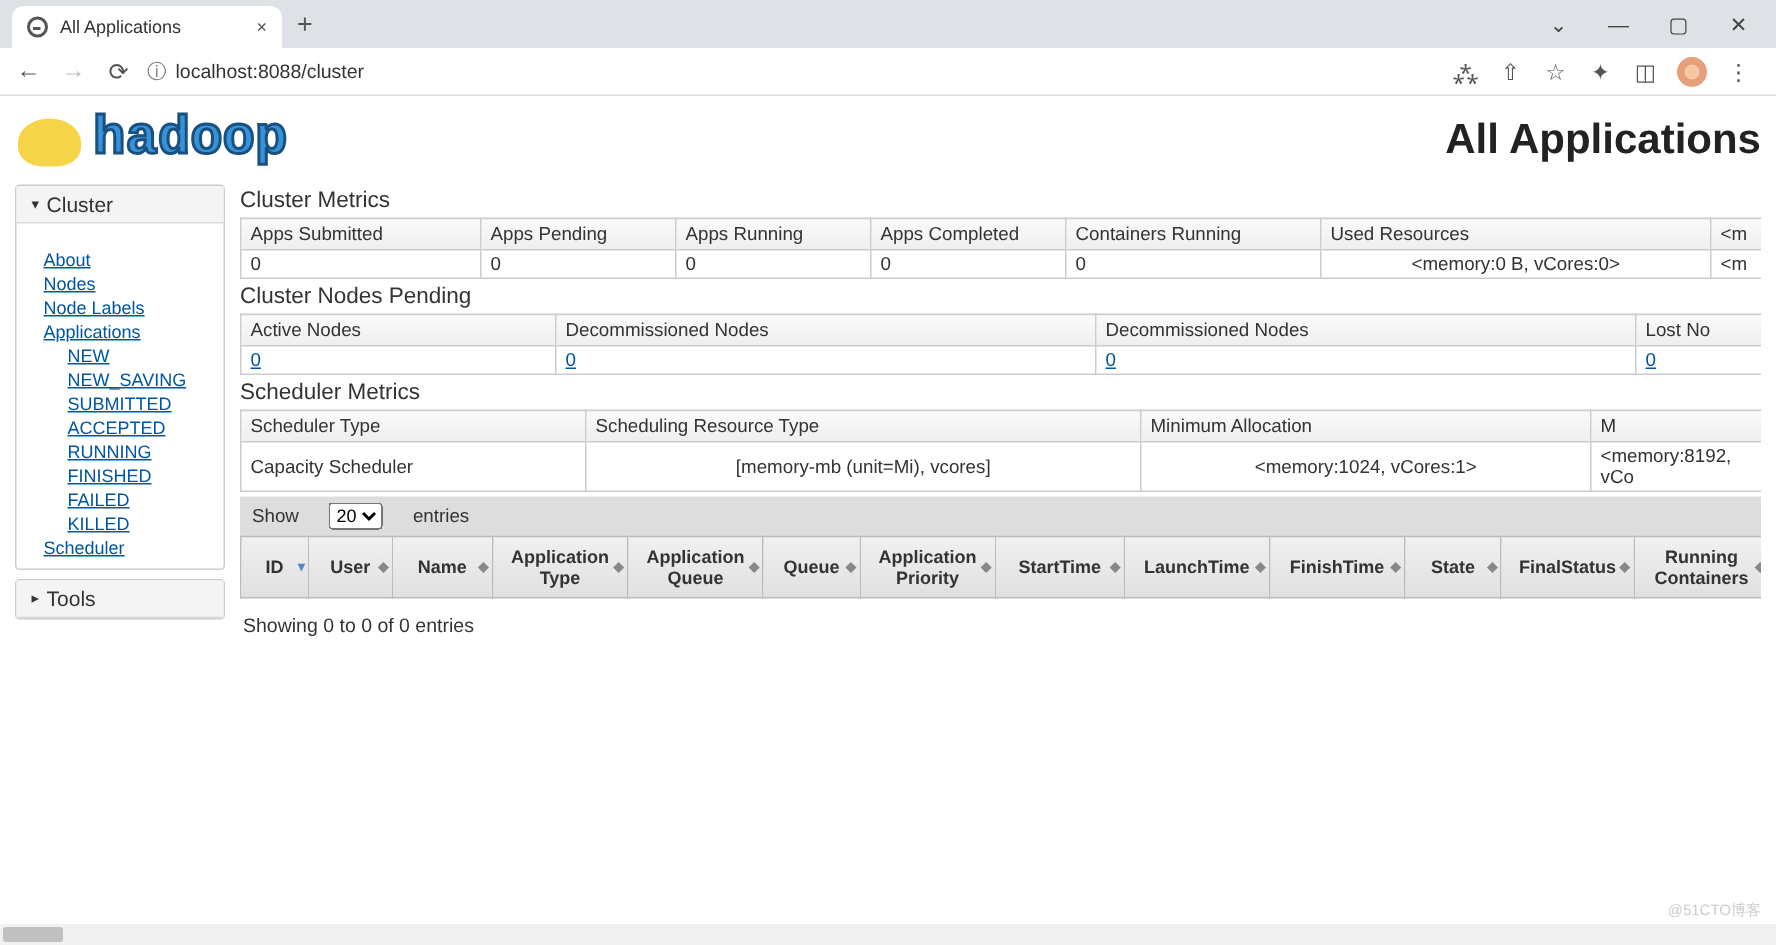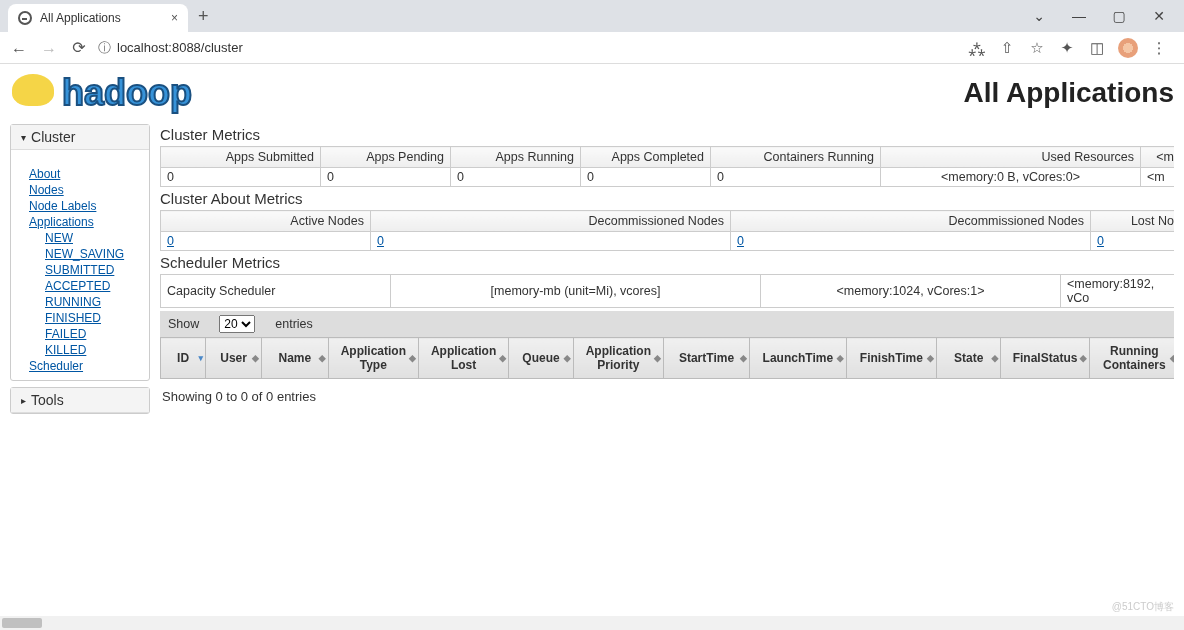--- a/index.html
+++ b/index.html
@@ -20,39 +20,39 @@
 .nav-btn.disabled { color: #bbb; }
 .url-box { flex: 1; display: flex; align-items: center; font-size: 13px; color: #333; }
 .url-info { color: #777; margin-right: 6px; font-size: 13px; }
 .right-icons { display: flex; gap: 12px; align-items: center; padding-right: 8px; }
 .ri { width: 18px; text-align: center; cursor: pointer; color: #555; font-size: 15px; }
 .avatar { width: 20px; height: 20px; border-radius: 50%; background: radial-gradient(circle, #f5c6a5 35%, #e8a07a 36%); }
 
 
 .page { padding: 8px 10px; }
 .header-row { display: flex; justify-content: space-between; align-items: center; margin-bottom: 10px; }
-.logo { font-size: 36px; font-weight: bold; font-family: Liberation Sans, sans-serif; color: #3793d9; -webkit-text-stroke: 2px #1a5080; display: flex; align-items: flex-start; }
+.logo { font-size: 36px; font-weight: bold; font-family: Liberation Mono, monospace; color: #3793d9; -webkit-text-stroke: 2px #1a5080; display: flex; align-items: flex-end; }
 .logo-img { width: 50px; height: 36px; margin-right: 2px; position: relative; }
 .elephant { position: absolute; width: 42px; height: 32px; background: #f5d547; border-radius: 50% 50% 40% 40%; left: 2px; top: 2px; }
 .page-title { font-size: 28px; font-weight: bold; color: #222; }
 
 .main-layout { display: flex; gap: 10px; }
 .sidebar { width: 140px; flex-shrink: 0; }
 .side-section { border: 1px solid #ccc; border-radius: 3px; margin-bottom: 6px; background: #fff; }
 .side-header { padding: 4px 10px; font-size: 14px; color: #333; display: flex; align-items: center; background: #f4f4f4; border-bottom: 1px solid #ddd; }
 .side-caret { margin-right: 5px; font-size: 10px; }
 .side-body { padding: 4px 10px 6px 18px; margin-top: 12px; }
 .side-body a, .side-sub a { display: block; color: #0056a3; text-decoration: underline; font-size: 12px; padding: 1px 0; }
 .side-sub { margin-left: 16px; }
 
 .content { flex: 1; overflow-x: hidden; }
 .section-title { font-size: 15px; color: #333; margin: 2px 0 3px 0; }
 
 table.metrics { width: 1020px; border-collapse: collapse; margin-bottom: 3px; table-layout: fixed; }
-table.metrics th { background: linear-gradient(#fafafa, #eee); border: 1px solid #ccc; padding: 3px 6px; font-weight: normal; font-size: 12.5px; text-align: right; white-space: nowrap; overflow: hidden; }
+table.metrics th { background: linear-gradient(#fafafa, #eee); border: 1px solid #ccc; padding: 3px 6px; font-weight: normal; font-size: 12.5px; text-align: left; white-space: nowrap; overflow: hidden; }
 table.metrics td { border: 1px solid #ccc; padding: 2px 6px; font-size: 12.5px; }
 table.metrics td a { color: #0056a3; text-decoration: underline; }
 
 .show-entries { background: #ddd; padding: 4px 8px; font-size: 12.5px; display: flex; align-items: center; gap: 20px; width: 1020px; }
 .show-entries select { font-size: 12px; }
 
 table.apps { width: 1020px; border-collapse: collapse; }
 table.apps th { background: linear-gradient(#f0f0f0, #e0e0e0); border: 1px solid #bbb; padding: 6px 4px; font-weight: bold; font-size: 12px; text-align: center; position: relative; }
 .sort-ind { font-size: 9px; color: #888; position: absolute; right: 2px; top: 50%; transform: translateY(-50%); line-height: 7px; }
 .sort-asc { color: #4a88c8; }
@@ -173,21 +173,21 @@
           <td>0</td>
           <td>0</td>
           <td>0</td>
           <td>0</td>
           <td style="text-align:center">&lt;memory:0 B, vCores:0&gt;</td>
           <td>&lt;m</td>
         </tr>
       </tbody>
         </table>
 
-      <div class="section-title">Cluster About Metrics</div>
+      <div class="section-title">Cluster Nodes Pending</div>
       <table class="metrics">
         <colgroup>
             <col style="width:210px">
             <col style="width:360px">
             <col style="width:360px">
             <col style="width:90px">
           </colgroup>
         <tbody>
             <tr>
           <th>Active Nodes</th>
@@ -206,20 +206,26 @@
 
       <div class="section-title">Scheduler Metrics</div>
       <table class="metrics">
         <colgroup>
             <col style="width:230px">
             <col style="width:370px">
             <col style="width:300px">
             <col style="width:120px">
           </colgroup>
         <tbody>
+            <tr>
+          <th>Scheduler Type</th>
+          <th>Scheduling Resource Type</th>
+          <th>Minimum Allocation</th>
+          <th>M</th>
+        </tr>
         <tr>
           <td>Capacity Scheduler</td>
           <td style="text-align:center">[memory-mb (unit=Mi), vcores]</td>
           <td style="text-align:center">&lt;memory:1024, vCores:1&gt;</td>
           <td>&lt;memory:8192, vCo</td>
         </tr>
       </tbody>
         </table>
 
       <div class="show-entries">
@@ -243,21 +249,21 @@
             <col style="width:60px">
             <col style="width:82px">
             <col style="width:84px">
         </colgroup>
         <tbody>
             <tr>
           <th><span>ID</span> <span class="sort-ind sort-asc">▾</span></th>
           <th><span>User</span><span class="sort-ind">◆</span></th>
           <th><span>Name</span><span class="sort-ind">◆</span></th>
           <th><span>Application Type</span><span class="sort-ind">◆</span></th>
-          <th><span>Application Lost</span><span class="sort-ind">◆</span></th>
+          <th><span>Application Queue</span><span class="sort-ind">◆</span></th>
           <th><span>Queue</span><span class="sort-ind">◆</span></th>
           <th><span>Application Priority</span><span class="sort-ind">◆</span></th>
           <th><span>StartTime</span><span class="sort-ind">◆</span></th>
           <th><span>LaunchTime</span><span class="sort-ind">◆</span></th>
           <th><span>FinishTime</span><span class="sort-ind">◆</span></th>
           <th><span>State</span><span class="sort-ind">◆</span></th>
           <th><span>FinalStatus</span><span class="sort-ind">◆</span></th>
           <th><span>Running Containers</span><span class="sort-ind">◆</span></th>
         </tr>
       </tbody>

